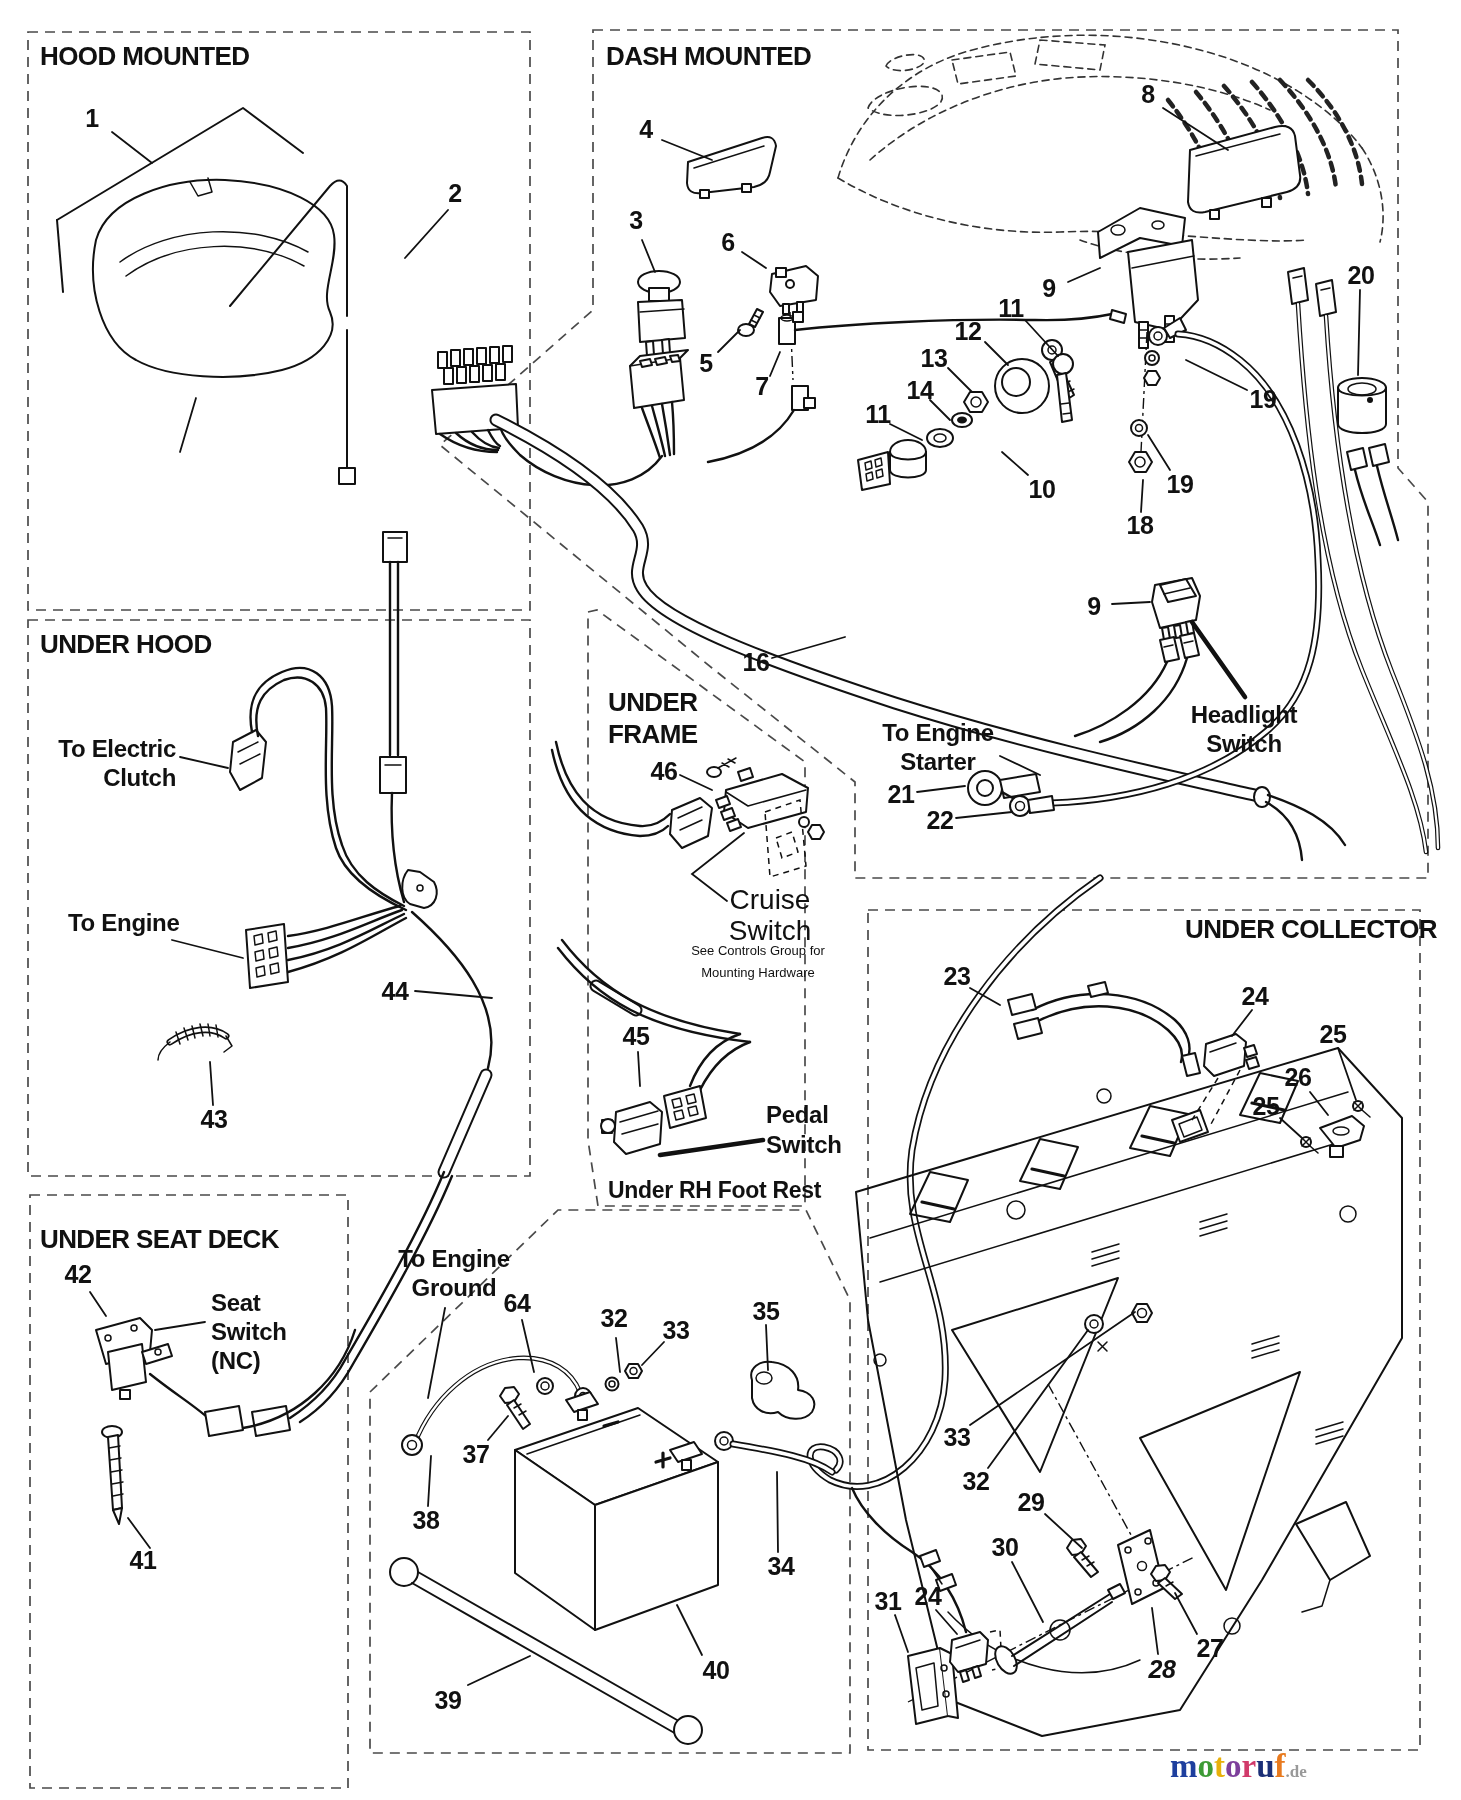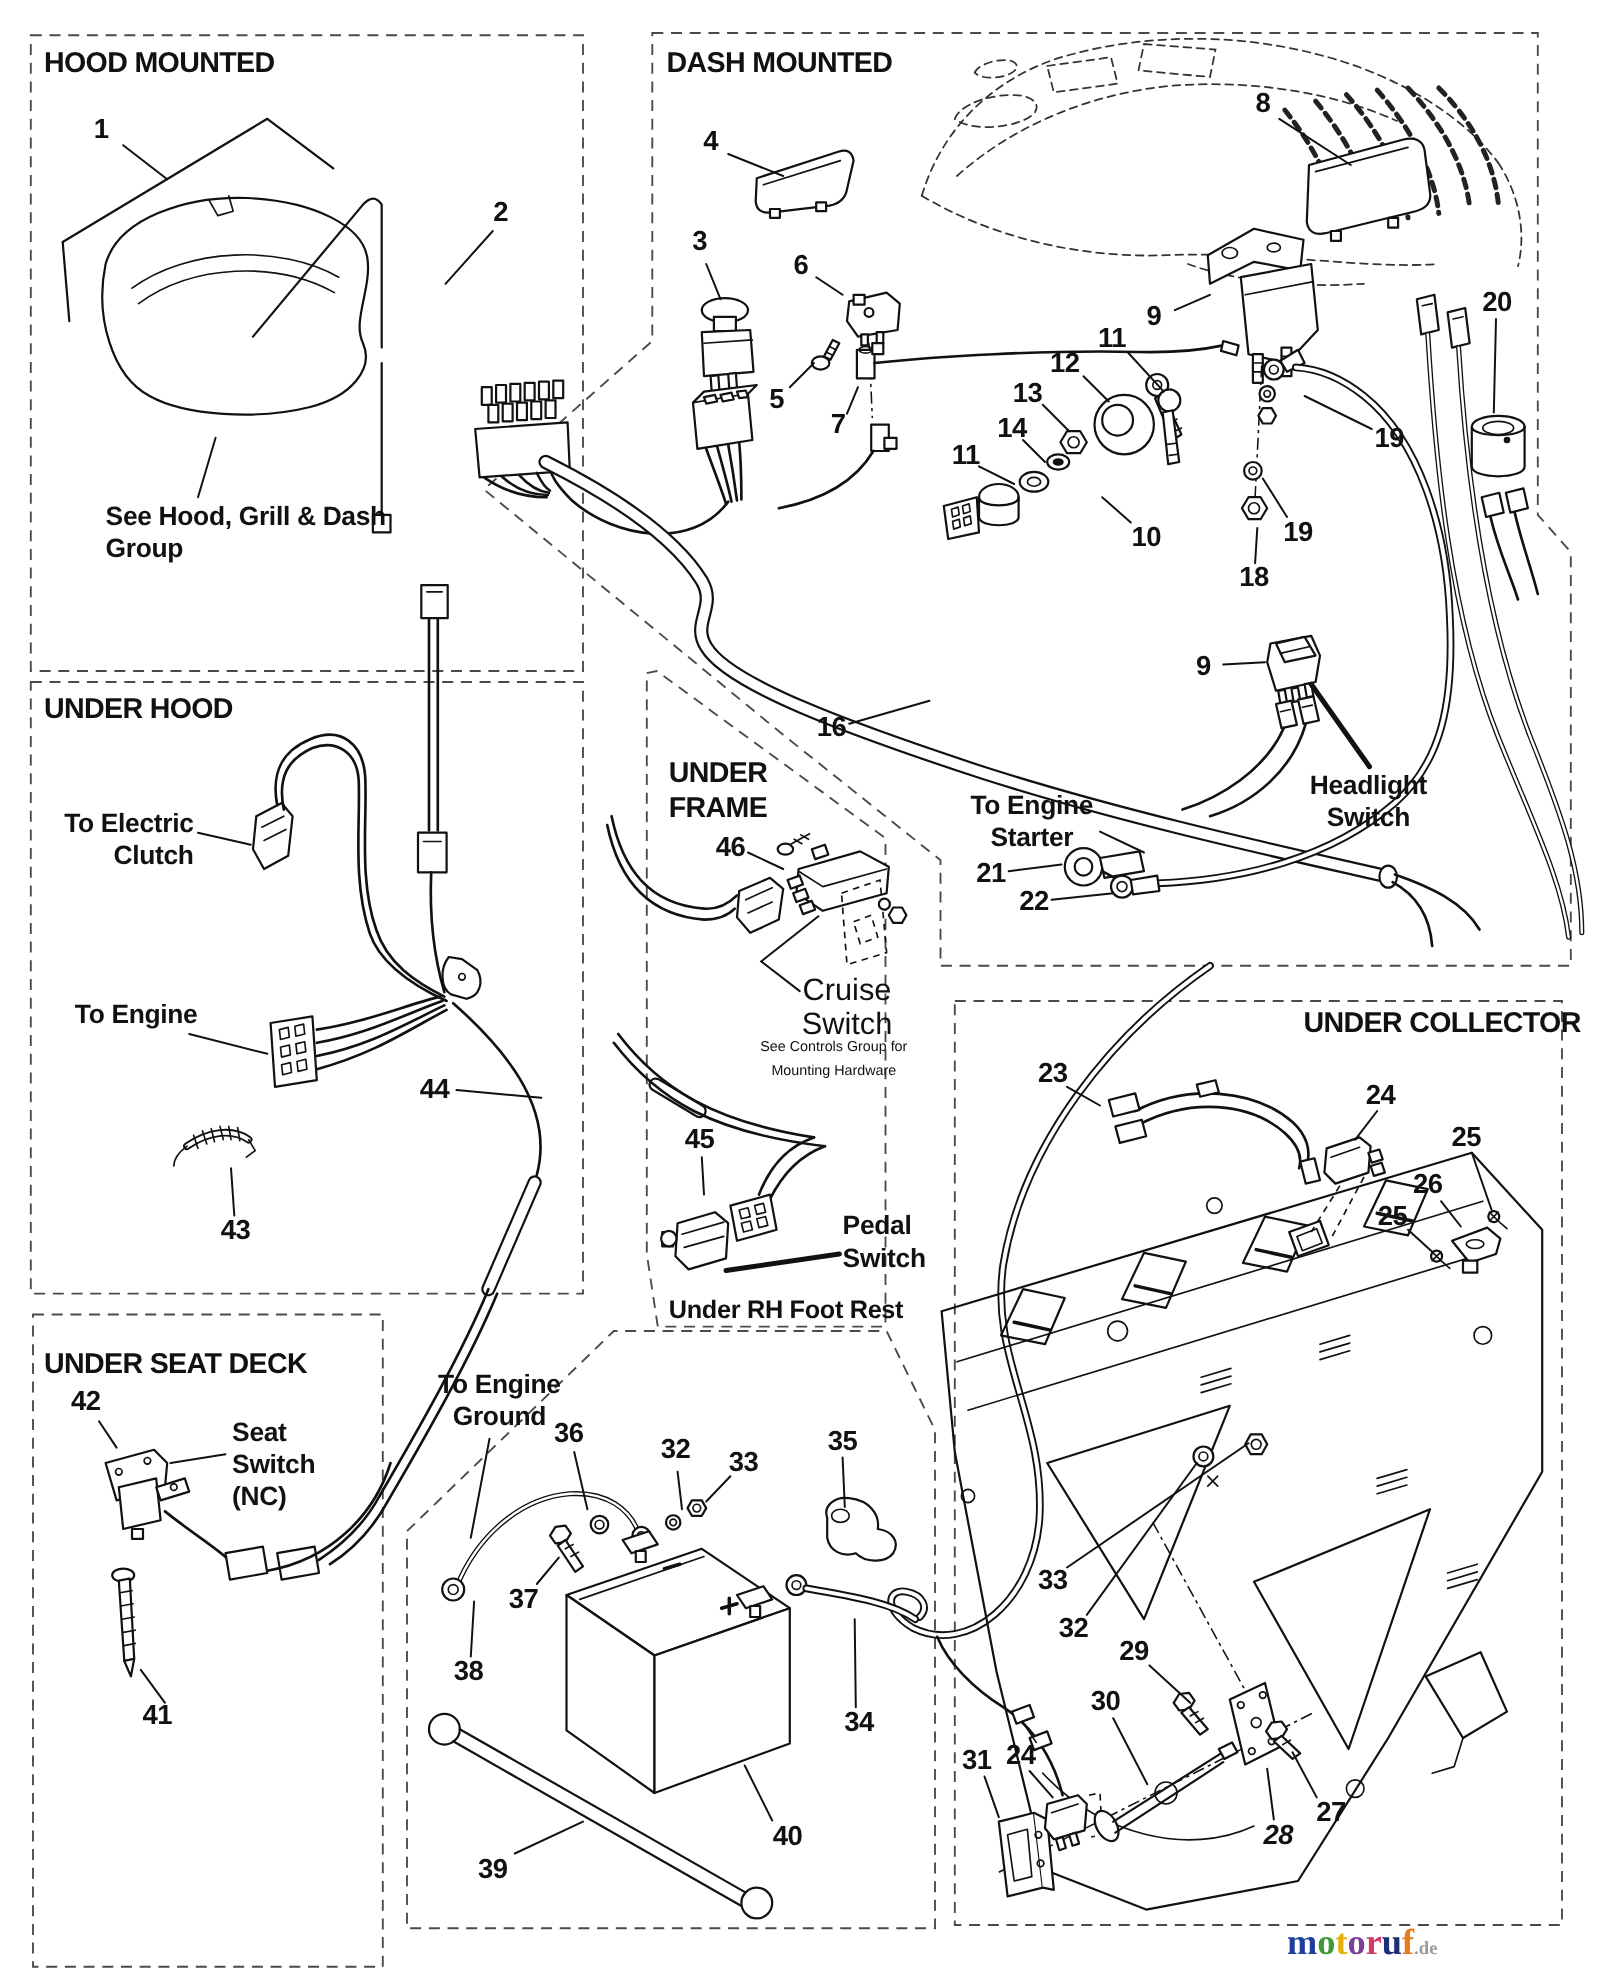--- a/index.html
+++ b/index.html
@@ -604,24 +604,20 @@
   <div class="lbl ttl" style="left:40px;top:42px">HOOD MOUNTED</div>
   <div class="lbl ttl" style="left:606px;top:42px">DASH MOUNTED</div>
   <div class="lbl ttl" style="left:40px;top:630px">UNDER HOOD</div>
   <div class="lbl ttl" style="left:608px;top:686px;line-height:32px">
     <div>UNDER</div>
     <div>FRAME</div>
   </div>
   <div class="lbl ttl" style="left:40px;top:1225px">UNDER SEAT DECK</div>
   <div class="lbl ttl" style="left:1185px;top:915px">UNDER COLLECTOR</div>
 
-  <div class="lbl" style="left:96px;top:455px">
-    <div>See Hood, Grill &amp; Dash</div>
-    <div>Group</div>
-  </div>
   <div class="lbl rgt" style="left:58px;top:734px;width:118px">
     <div>To Electric</div>
     <div>Clutch</div>
   </div>
   <div class="lbl" style="left:68px;top:908px">To Engine</div>
   <div class="lbl ctr" style="left:858px;top:718px;width:160px">
     <div>To Engine</div>
     <div>Starter</div>
   </div>
   <div class="lbl ctr" style="left:1182px;top:700px;width:124px">
@@ -681,21 +677,21 @@
       <div class="pn" style="left: 1298px; top: 1077px;">26</div>
       <div class="pn" style="left: 1266px; top: 1106px;">25</div>
       <div class="pn" style="left: 957px; top: 1437px;">33</div>
       <div class="pn" style="left: 976px; top: 1481px;">32</div>
       <div class="pn" style="left: 1031px; top: 1502px;">29</div>
       <div class="pn" style="left: 1005px; top: 1547px;">30</div>
       <div class="pn" style="left: 888px; top: 1601px;">31</div>
       <div class="pn" style="left: 928px; top: 1596px;">24</div>
       <div class="pn" style="left: 1162px; top: 1669px; font-style: italic;">28</div>
       <div class="pn" style="left: 1210px; top: 1648px;">27</div>
-      <div class="pn" style="left: 517px; top: 1303px;">36</div>
+      <div class="pn" style="left: 517px; top: 1303px;">64</div>
       <div class="pn" style="left: 614px; top: 1318px;">32</div>
       <div class="pn" style="left: 676px; top: 1330px;">33</div>
       <div class="pn" style="left: 766px; top: 1311px;">35</div>
       <div class="pn" style="left: 476px; top: 1454px;">37</div>
       <div class="pn" style="left: 426px; top: 1520px;">38</div>
       <div class="pn" style="left: 781px; top: 1566px;">34</div>
       <div class="pn" style="left: 448px; top: 1700px;">39</div>
       <div class="pn" style="left: 716px; top: 1670px;">40</div>
       <div class="pn" style="left: 143px; top: 1560px;">41</div>
       <div class="pn" style="left: 78px; top: 1274px;">42</div>

